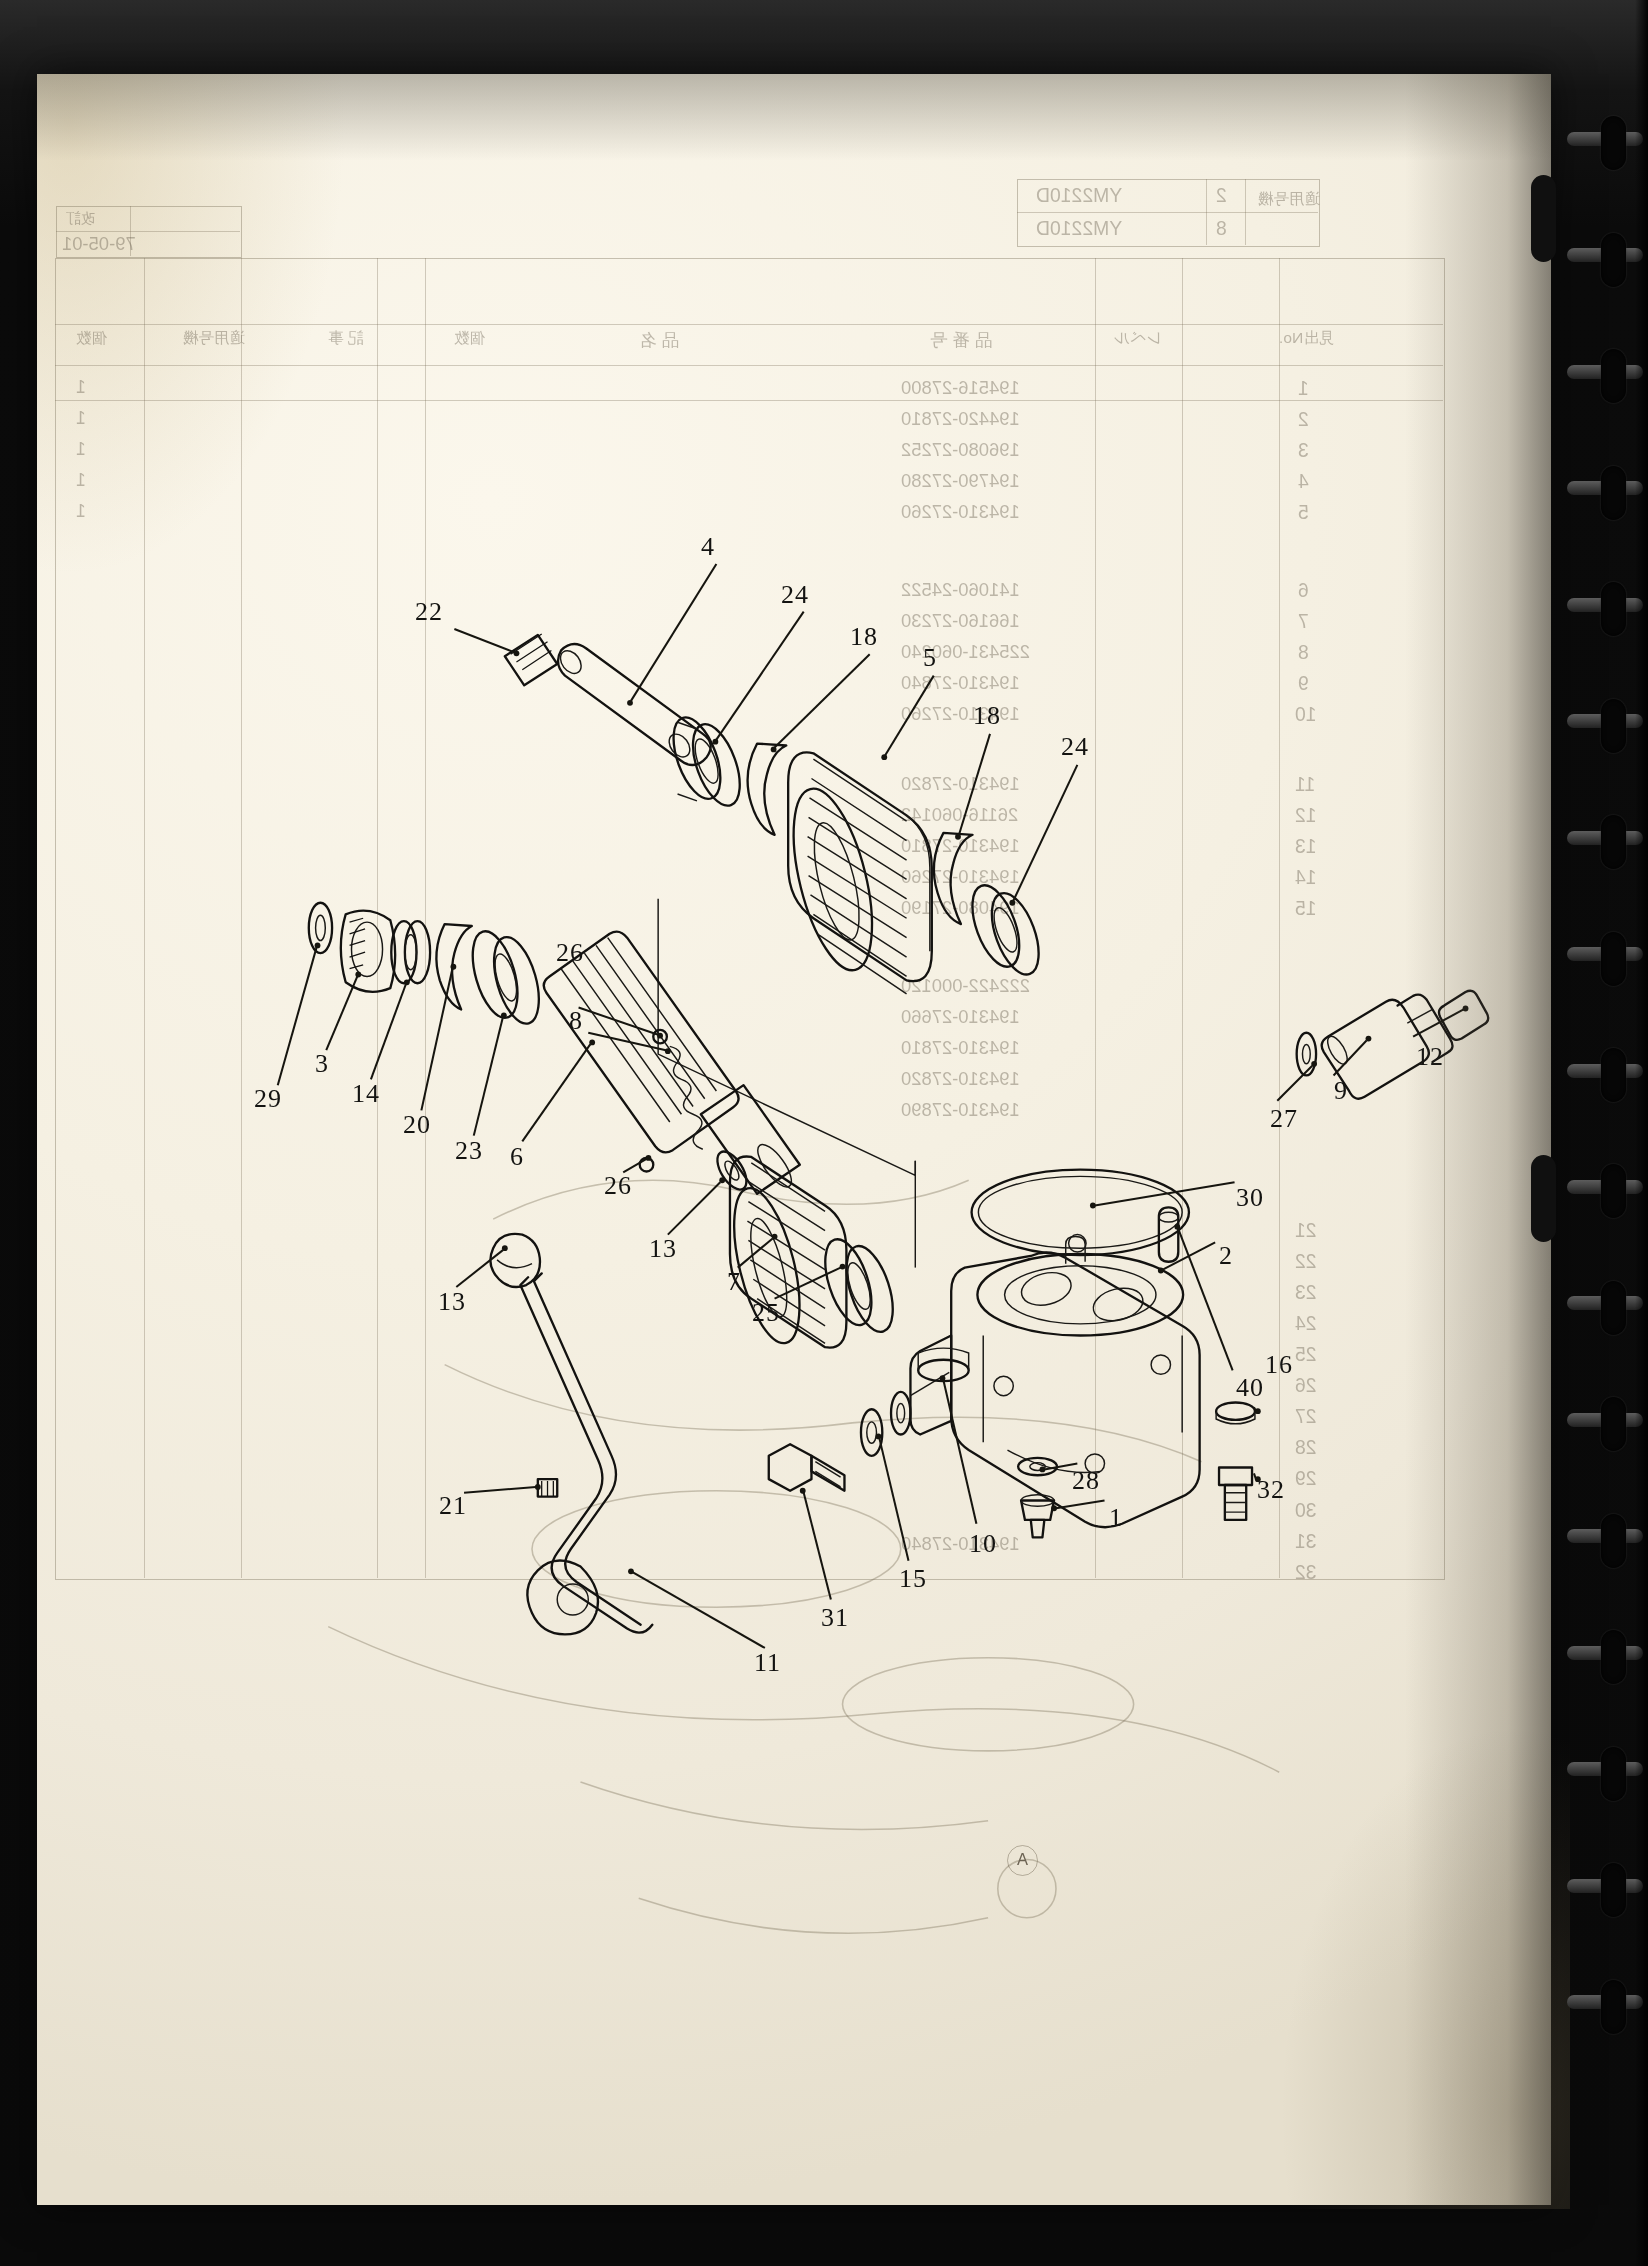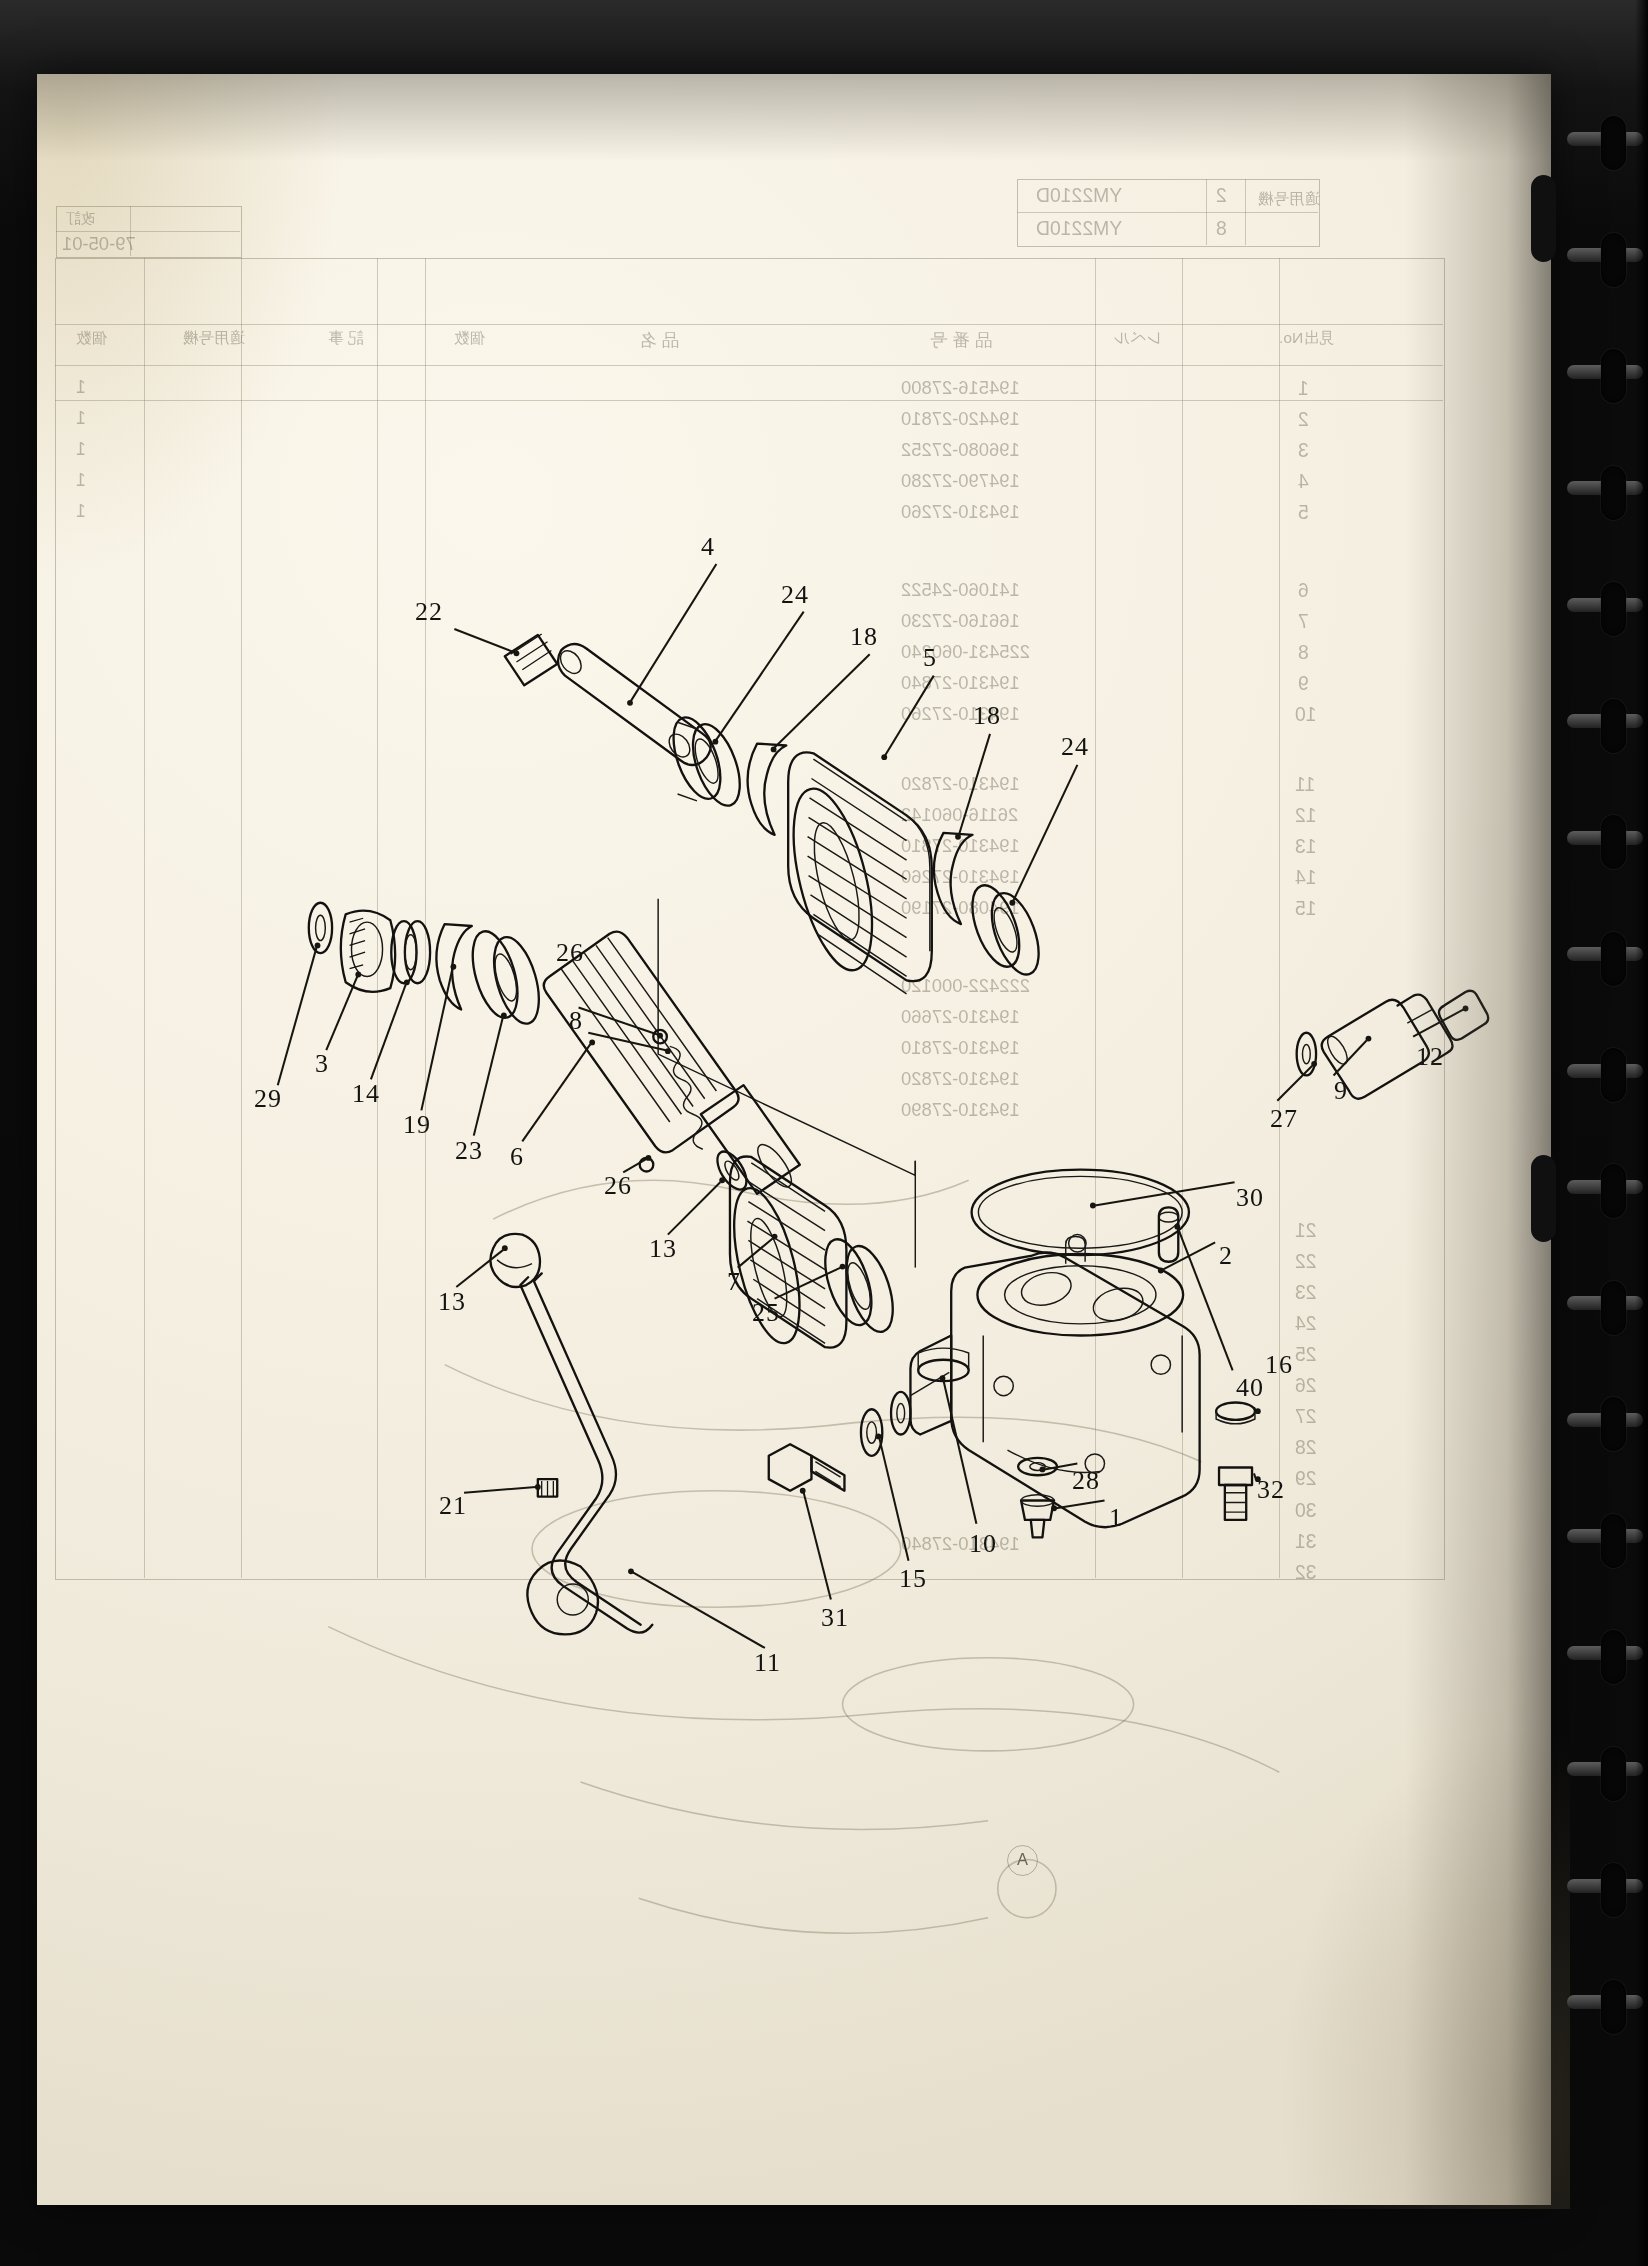--- a/index.html
+++ b/index.html
@@ -517,21 +517,21 @@
     <div class="num" style="left:932px;top:1455px;">10</div>
     <div class="num" style="left:717px;top:1574px;">11</div>
     <div class="num" style="left:1379px;top:968px;">12</div>
     <div class="num" style="left:401px;top:1213px;">13</div>
     <div class="num" style="left:315px;top:1005px;">14</div>
     <div class="num" style="left:862px;top:1490px;">15</div>
     <div class="num" style="left:1228px;top:1276px;">16</div>
     <div class="num" style="left:612px;top:1160px;">13</div>
     <div class="num" style="left:813px;top:548px;">18</div>
     <div class="num" style="left:936px;top:627px;">18</div>
-    <div class="num" style="left:366px;top:1036px;">19</div>
+    <div class="num" style="left:366px;top:1036px;">20</div>
     <div class="num" style="left:1199px;top:1299px;">40</div>
     <div class="num" style="left:402px;top:1417px;">21</div>
     <div class="num" style="left:378px;top:523px;">22</div>
     <div class="num" style="left:418px;top:1062px;">23</div>
     <div class="num" style="left:744px;top:506px;">24</div>
     <div class="num" style="left:1024px;top:658px;">24</div>
     <div class="num" style="left:715px;top:1224px;">25</div>
     <div class="num" style="left:519px;top:864px;">26</div>
     <div class="num" style="left:567px;top:1097px;">26</div>
     <div class="num" style="left:1233px;top:1030px;">27</div>

